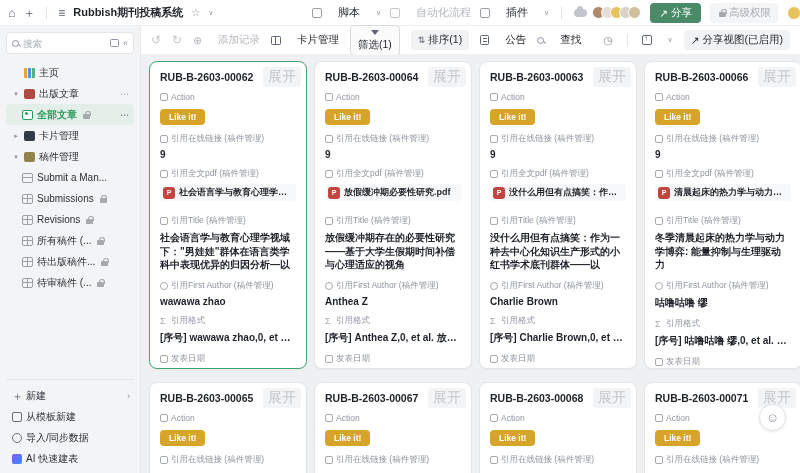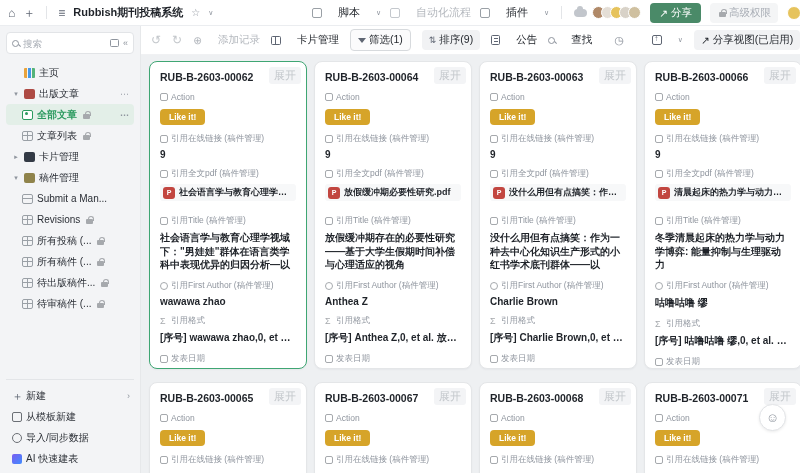--- a/index.html
+++ b/index.html
@@ -68,38 +68,38 @@
   .plus-ic { width:10px; flex:0 0 10px; text-align:center; color:#5f6673; font-size:11px; line-height:10px; }
   .s-item .rchev { margin-left:auto; color:#8f959e; font-size:9px; }
 
   
   .main { flex:1; display:flex; flex-direction:column; min-width:0; }
   .toolbar { height:29px; flex:0 0 29px; background:#fff; display:flex; align-items:center; padding:0 10px; gap:11px; font-size:10.5px; border-bottom:1px solid #f0f1f3; }
   .undo { color:#c3c7cb; font-size:12px; }
   .t-it { display:flex; align-items:center; gap:16px; color:#1f2329; cursor:pointer; white-space:nowrap; }
   .t-it.dim { color:#b4b8be; }
   .tpill { display:flex; align-items:center; gap:3px; background:#f1f2f4; border-radius:4px; padding:3px 7px; cursor:pointer; white-space:nowrap; }
-  .tpill.bordered { border:1px solid #d7dadd; background:#fbfbfc; }
+  .tpill.bordered { border:1px solid #d7dadd; background:#fbfbfc;flex-direction:column; }
   .funnel { width:0; height:0; border-left:4px solid transparent; border-right:4px solid transparent; border-top:5px solid #5f6673; display:inline-block; margin-top:1px; }
   .sort-g { color:#5f6673; font-size:9px; }
   .board-ic { width:10px; height:9px; border:1px solid #5f6673; border-radius:1.5px; background:linear-gradient(#5f6673,#5f6673) 50% 0/1px 100% no-repeat; }
   .note-ic { width:9px; height:10px; border:1px solid #5f6673; border-radius:1.5px; background:
       linear-gradient(#5f6673,#5f6673) 50% 30%/60% 1px no-repeat,
       linear-gradient(#5f6673,#5f6673) 50% 65%/60% 1px no-repeat; }
   .tb-spacer { margin-left:auto; }
   .clock { color:#8f959e; font-size:11px; }
   .exp-ic { width:10px; height:10px; border:1px solid #5f6673; border-radius:2px; position:relative; }
   .exp-ic::after { content:"↑"; position:absolute; left:1.5px; top:-2px; font-size:8px; color:#5f6673; }
 
   .card-area { flex:1; background:#eef0f2; padding:6px 8px; overflow:hidden; position:relative; }
   .card-grid { display:grid; grid-template-columns:repeat(4,158px); grid-auto-rows:308px; gap:13px 7px; }
   .card { background:#fff; border:1px solid #e4e6e8; border-radius:8px; padding:9px 10px; position:relative; overflow:hidden; box-shadow:0 1px 2px rgba(31,35,41,.04); cursor:pointer; }
   .card.sel { border:1.5px solid #3fa673; }
   .c-id { font-size:10.5px; font-weight:700; margin-bottom:9px; padding-right:30px; white-space:nowrap; overflow:hidden; }
-  .expand-badge { position:absolute; top:5px; right:5px; background:#f3f4f6; color:#c3c7cb; font-size:11px; padding:1px 5px; border-radius:3px; }
+  .expand-badge { position:absolute; top:5px; right:5px; background:#f3f4f6; color:#c3c7cb; font-size:14px; padding:1px 5px; border-radius:3px; }
   .fblock { margin-bottom:8px; }
   .flabel { display:flex; align-items:center; gap:3px; color:#8f959e; font-size:8.5px; margin-bottom:4px; white-space:nowrap; overflow:hidden; }
   .ficon { width:8px; height:8px; border:1px solid #a6a9ad; border-radius:2px; flex:0 0 8px; display:inline-block; }
   .ficon.round { border-radius:50%; }
   .sigma { color:#a6a9ad; font-size:9px; width:8px; flex:0 0 8px; line-height:8px; }
   .fvalue { font-size:10px; font-weight:600; color:#1f2329; }
   .like-btn { background:#d6a429; color:#fff; font-size:8.5px; font-weight:700; border:none; border-radius:4px; padding:3px 9px; cursor:pointer; font-family:inherit; }
   .pdf-chip { display:flex; align-items:center; gap:4px; background:#f7f8f9; border-radius:3px; padding:2px 3px; margin-bottom:14px; }
   .pdf-ic { width:12px; height:12px; background:#c24640; border-radius:3px; color:#fff; font-size:7px; font-weight:700; display:flex; align-items:center; justify-content:center; flex:0 0 12px; }
   .pdf-name { font-size:9px; font-weight:600; white-space:nowrap; overflow:hidden; text-overflow:ellipsis; }
@@ -186,27 +186,20 @@
 
             <span class="more">⋯</span>
           </div>
           <div class="s-item sel lv1">
             <span class="arrow"></span>
             <span class="sicon si-gallery-green"></span>
             <span class="slabel">全部文章</span>
             <span class="lock"></span>
             <span class="more">⋯</span>
           </div>
-          <div class="s-item lv1">
-            <span class="arrow"></span>
-            <span class="sicon si-table"></span>
-            <span class="slabel">文章列表</span>
-            <span class="lock"></span>
-
-          </div>
           <div class="s-item">
             <span class="arrow">▸</span>
             <span class="sicon si-book-dark"></span>
             <span class="slabel">卡片管理</span>
 
           </div>
           <div class="s-item">
             <span class="arrow">▾</span>
             <span class="sicon si-table-olive"></span>
             <span class="slabel">稿件管理</span>
@@ -214,28 +207,28 @@
           </div>
           <div class="s-item lv1">
             <span class="arrow"></span>
             <span class="sicon si-form"></span>
             <span class="slabel">Submit a Man...</span>
 
           </div>
           <div class="s-item lv1">
             <span class="arrow"></span>
             <span class="sicon si-table"></span>
+            <span class="slabel">Submissions</span>
+            <span class="lock"></span>
+
+          </div>
+          <div class="s-item lv1">
+            <span class="arrow"></span>
+            <span class="sicon si-table"></span>
             <span class="slabel">Revisions</span>
-            <span class="lock"></span>
-
-          </div>
-          <div class="s-item lv1">
-            <span class="arrow"></span>
-            <span class="sicon si-table"></span>
-            <span class="slabel">所有投稿 (...</span>
             <span class="lock"></span>
 
           </div>
           <div class="s-item lv1">
             <span class="arrow"></span>
             <span class="sicon si-table"></span>
             <span class="slabel">所有稿件 (...</span>
             <span class="lock"></span>
 
           </div>
@@ -288,21 +281,21 @@
         <span class="t-it">
           <span class="board-ic"></span>
           <span>卡片管理</span>
         </span>
         <span class="tpill bordered">
           <span class="funnel"></span>
           <span>筛选(1)</span>
         </span>
         <span class="tpill">
           <span class="sort-g">⇅</span>
-          <span>排序(9)</span>
+          <span>排序(1)</span>
         </span>
         <span class="t-it">
           <span class="note-ic"></span>
           <span>公告</span>
         </span>
         <span class="t-it">
           <span class="mag"></span>
           <span>查找</span>
         </span>
         <span class="tb-spacer"></span>

